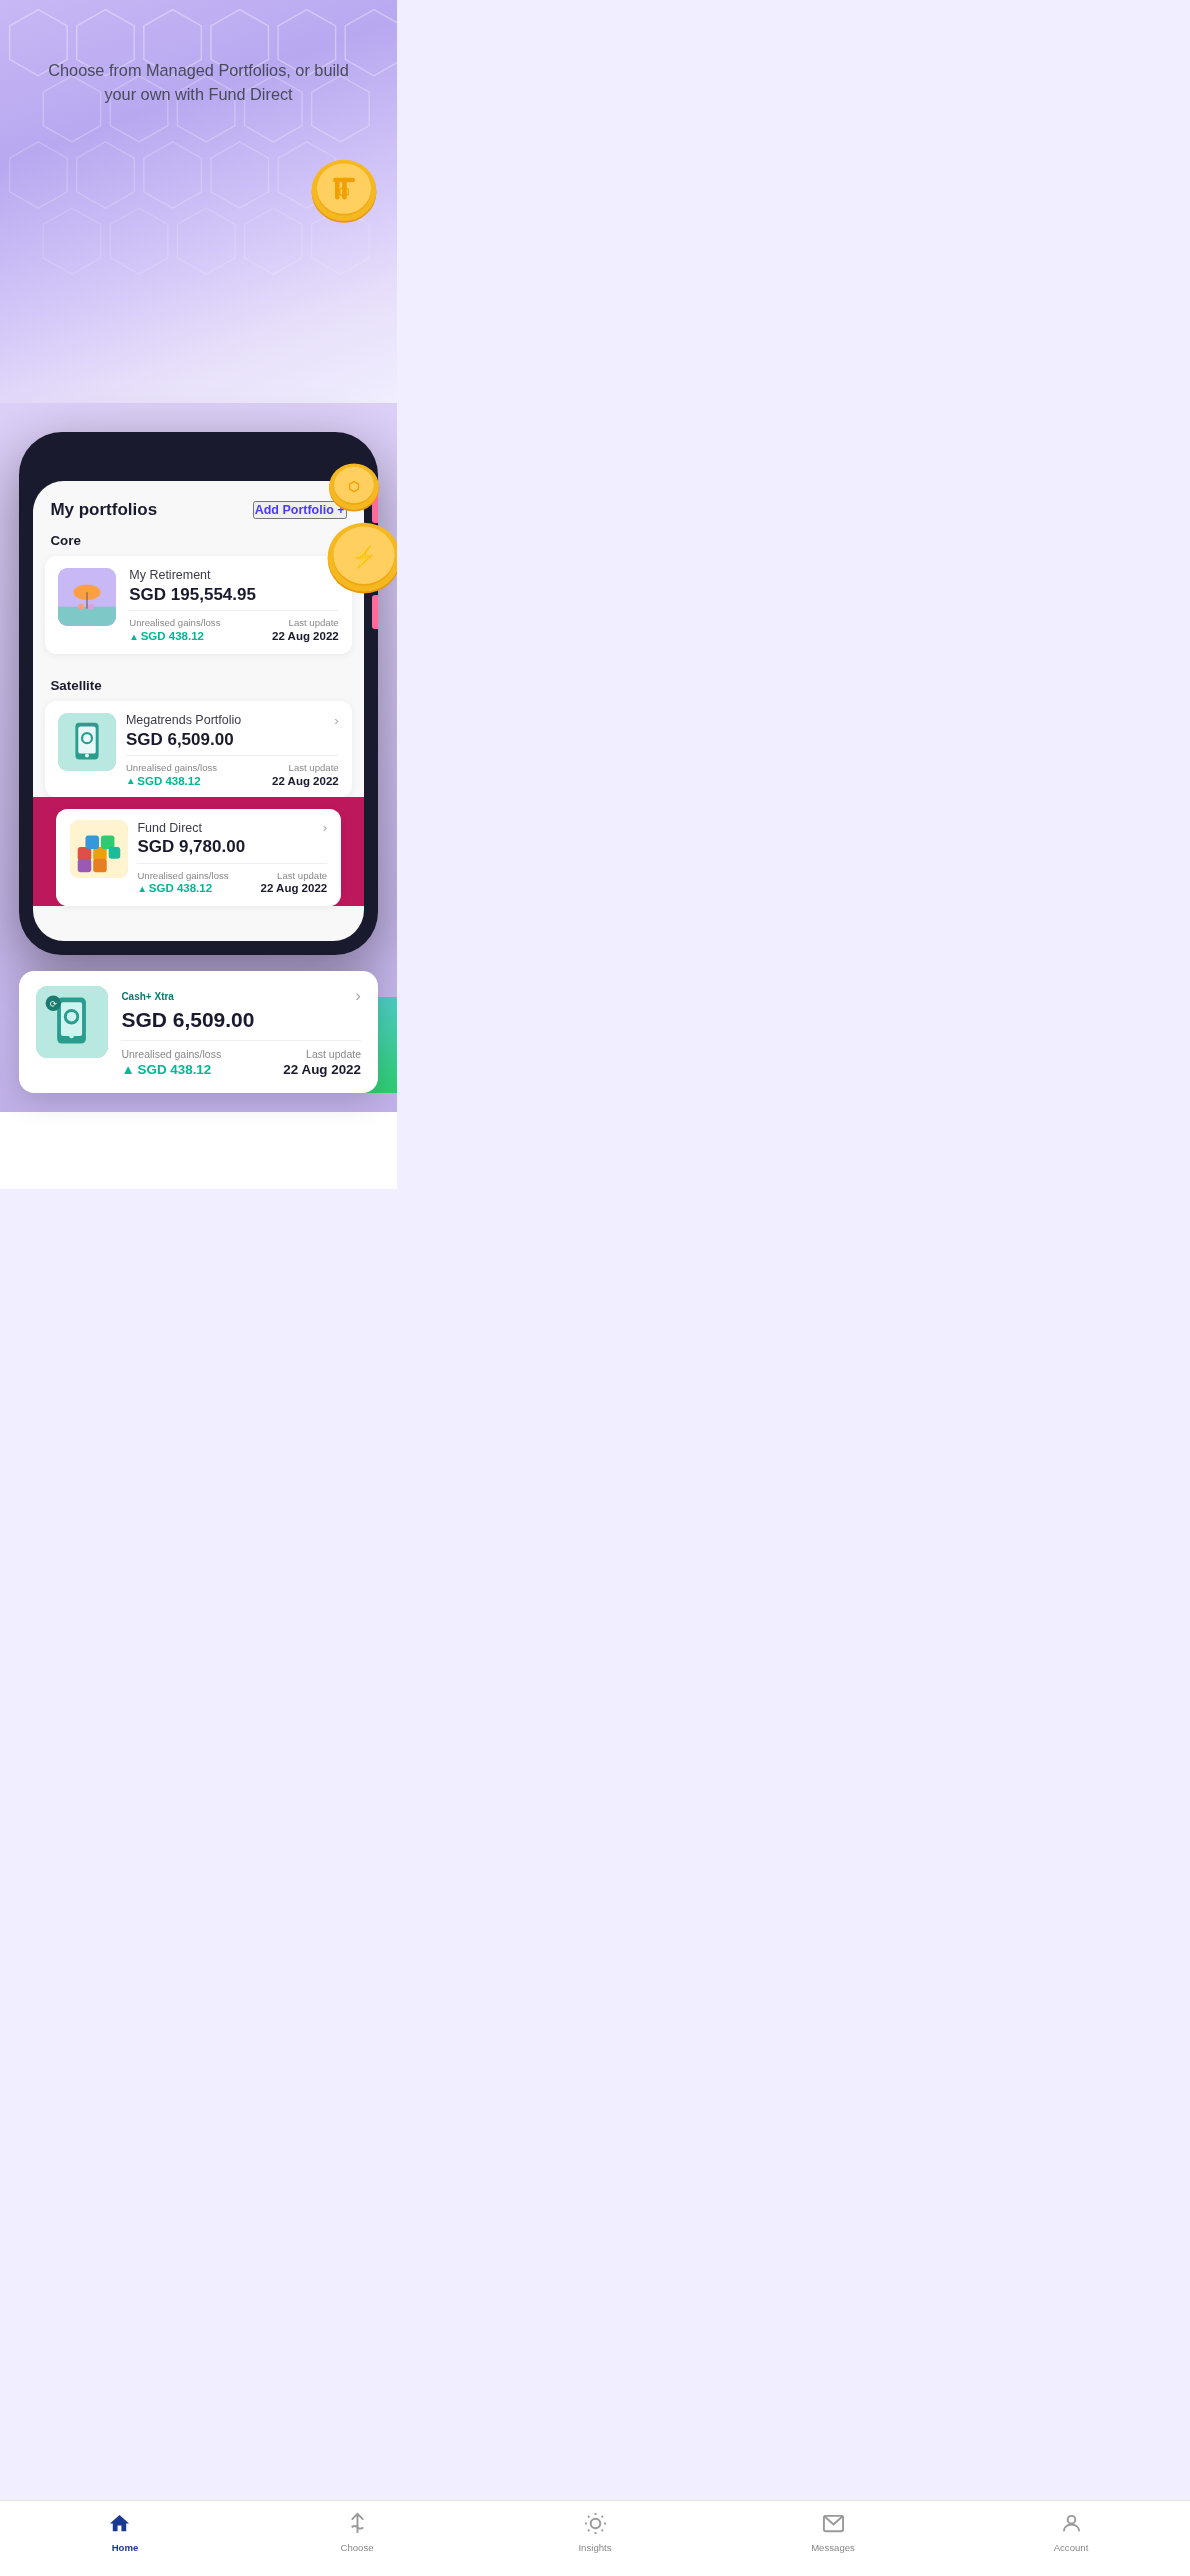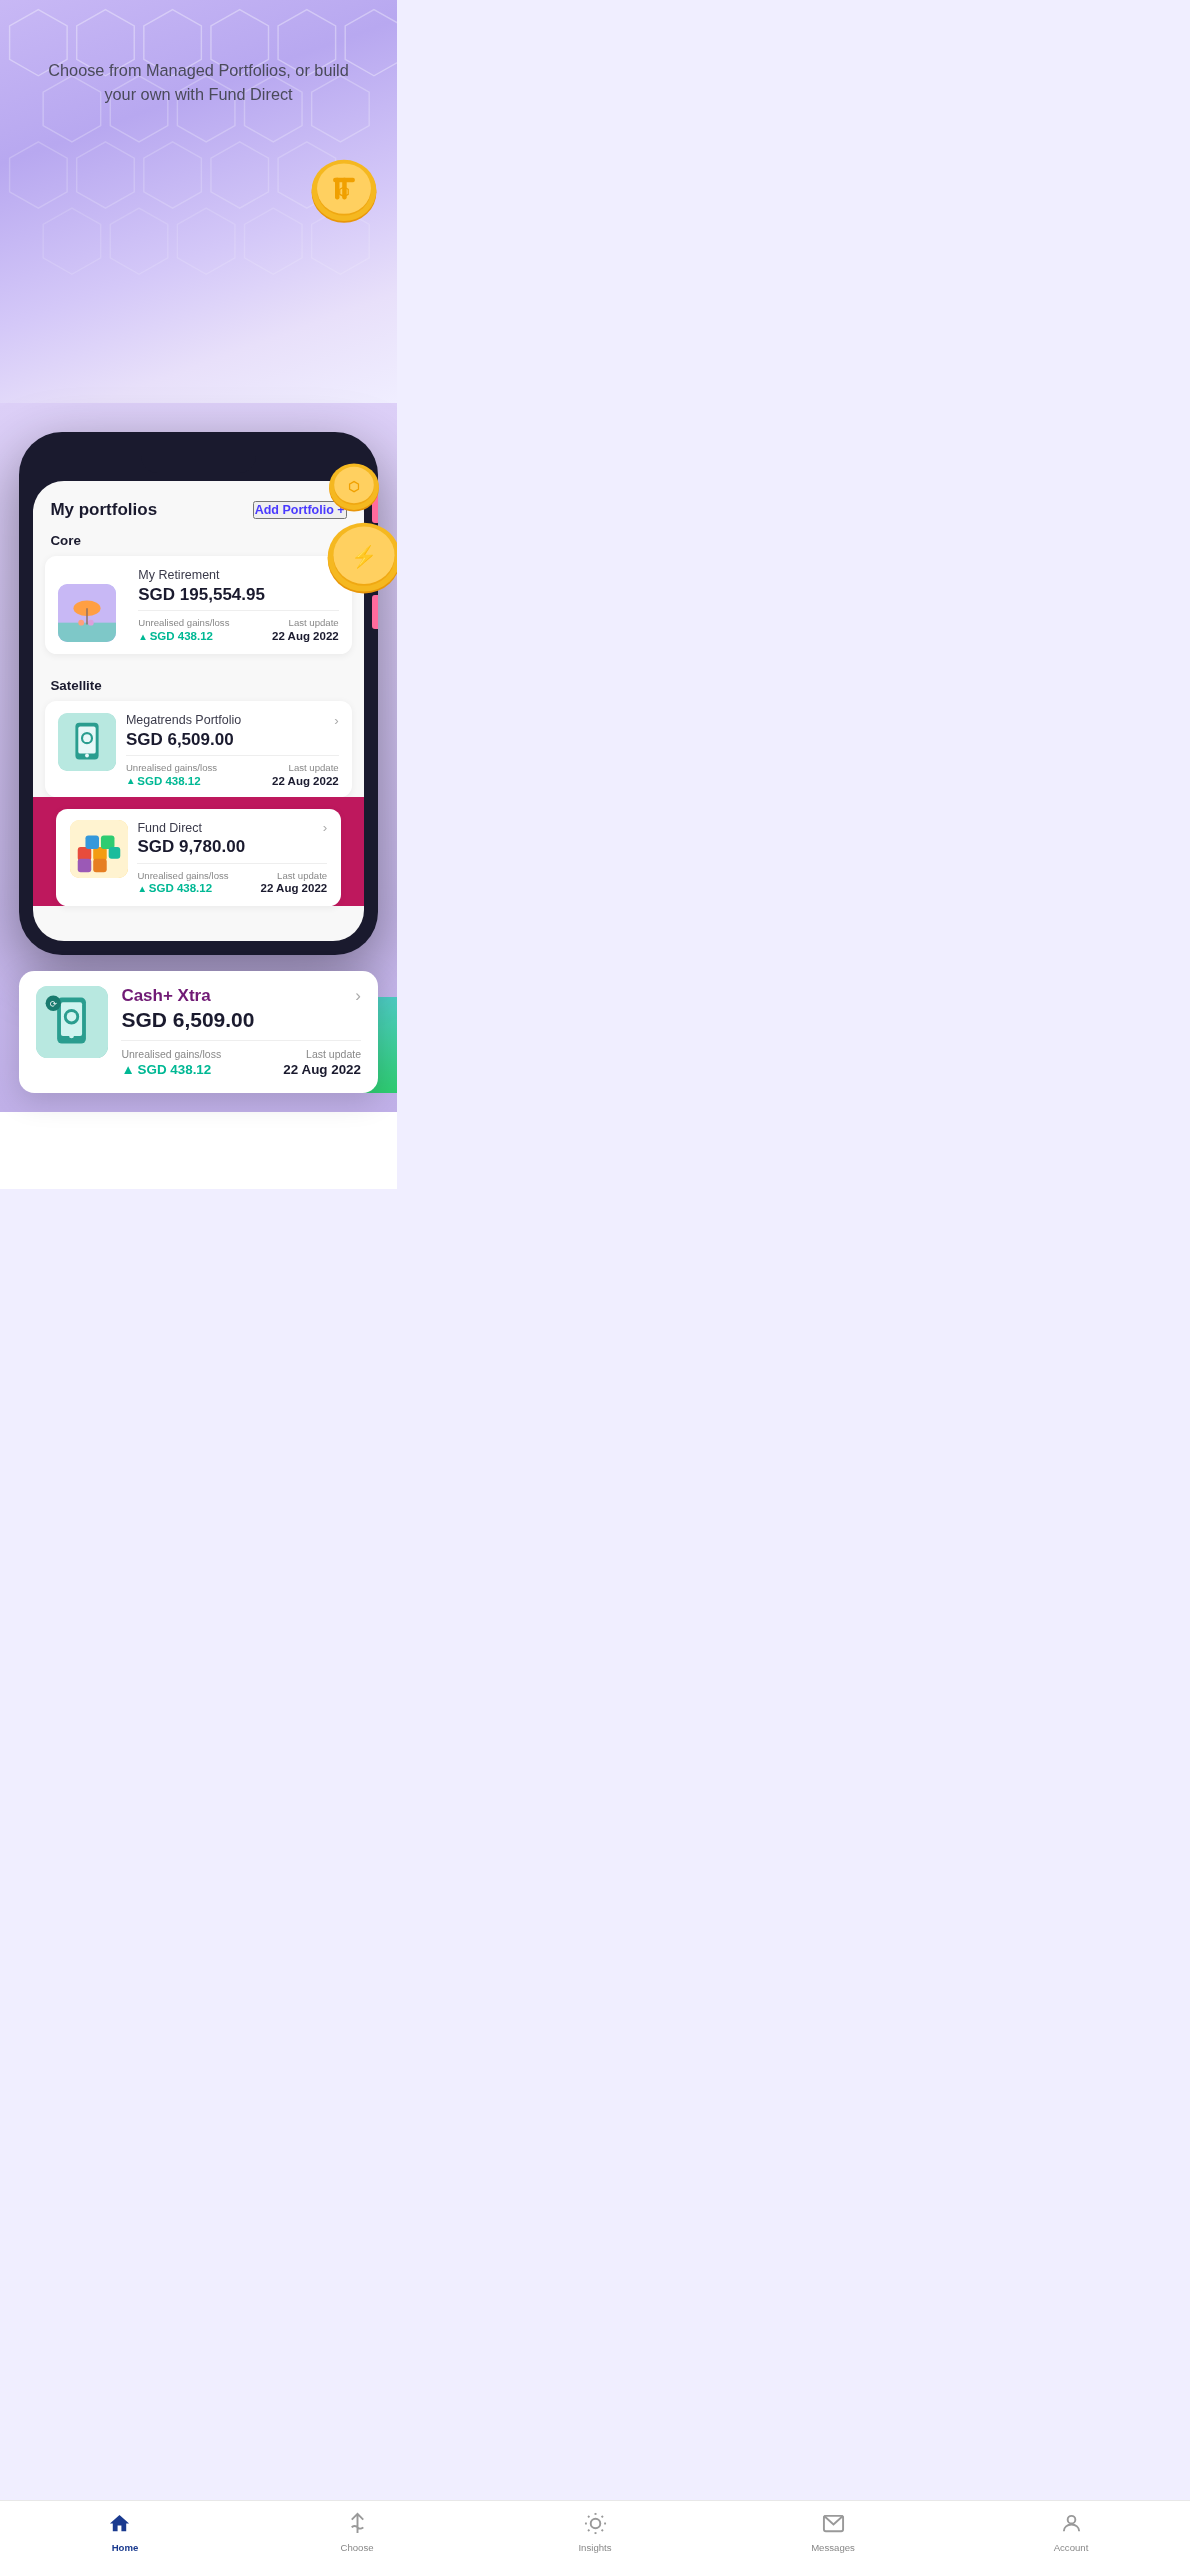--- a/index.html
+++ b/index.html
@@ -117,22 +117,22 @@
       font-weight: 700;
       color: #1a1a2e;
     }
 
     .portfolio-card {
       background: #fff;
       margin: 0 11.5px 11.5px;
       border-radius: 11.5px;
       padding: 11.5px 13.4px;
       display: flex;
-      gap: 22px;
-      align-items: flex-end;
+      gap: 13px;
+      align-items: flex-start;
       box-shadow: 0 1.9px 7.7px rgba(0,0,0,0.06);
     }
 
     .portfolio-card-img {
       width: 58px;
       height: 58px;
       border-radius: 9.6px;
       flex-shrink: 0;
       overflow: hidden;
     }
@@ -249,23 +249,23 @@
     }
 
     .floating-card-name-row {
       display: flex;
       justify-content: space-between;
       align-items: center;
       margin-bottom: 1.9px;
     }
 
     .floating-card-name {
-      font-size: 17px;
+      font-size: 10px;
       font-weight: 600;
-      color: #701a75;
+      color: #0f766e;
     }
 
     .floating-card-amount {
       font-size: 21px;
       font-weight: 800;
       color: #1a1a2e;
       margin-bottom: 7.7px;
     }
 
     .floating-card-divider {

